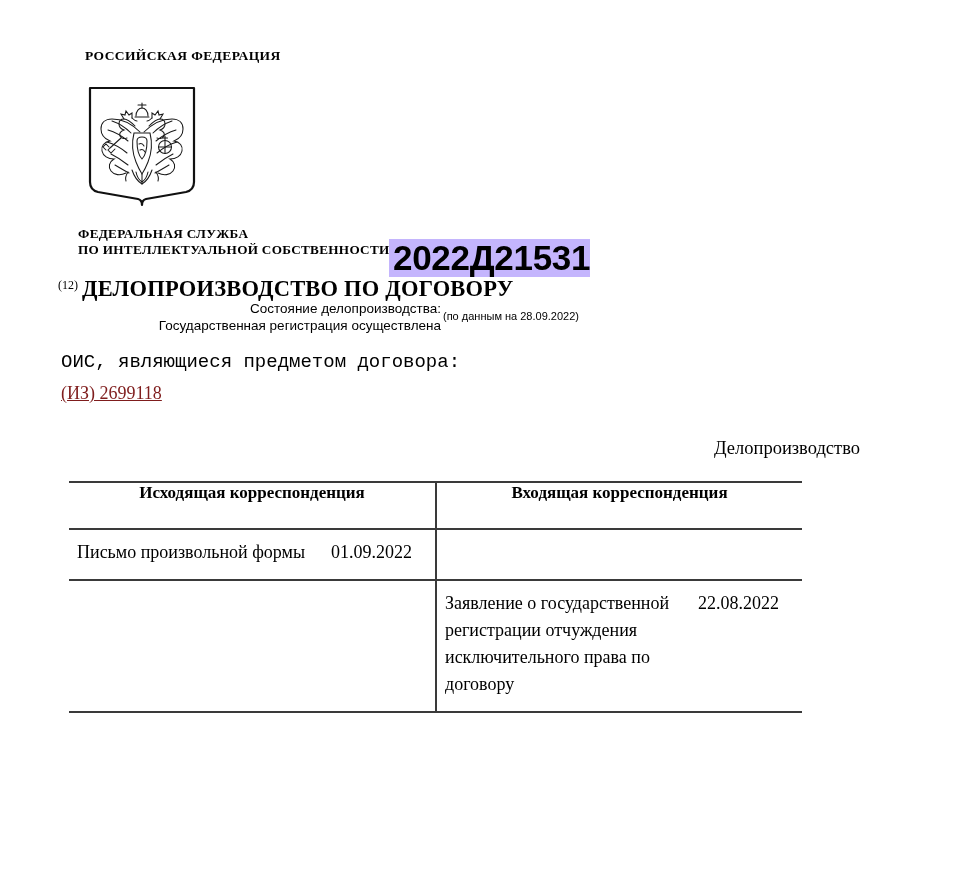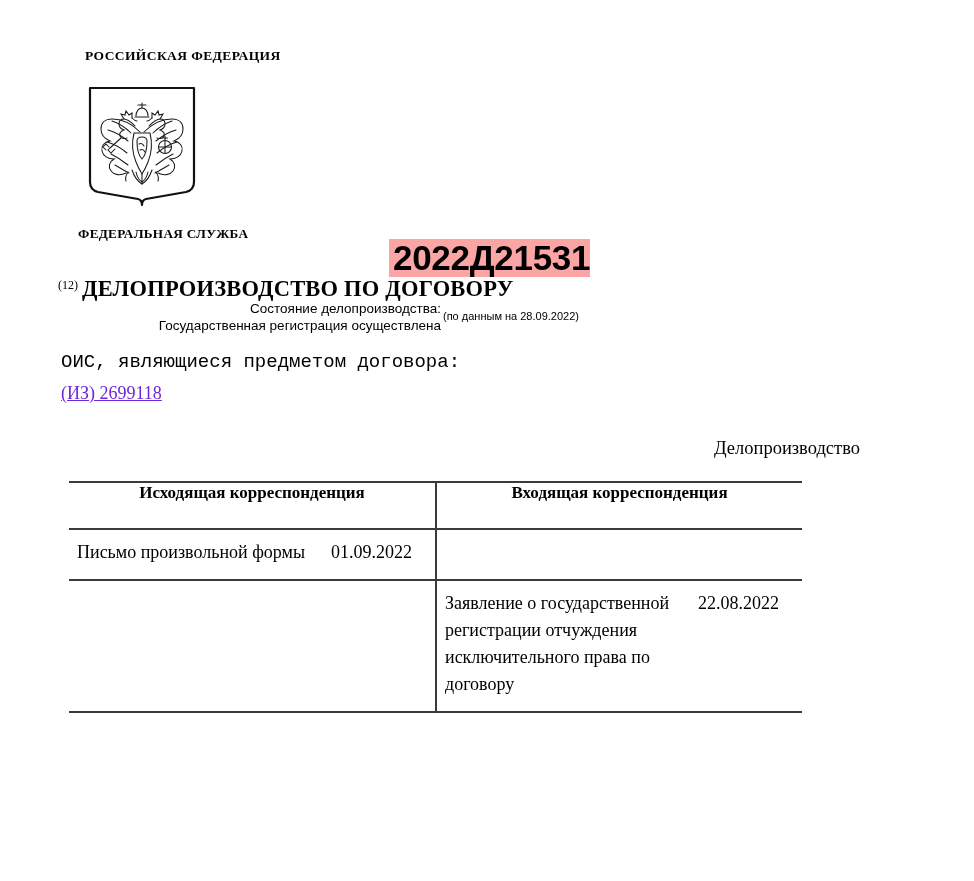--- a/index.html
+++ b/index.html
@@ -60,21 +60,21 @@
   .doc-number {
     position: absolute;
     left: 389px;
     top: 239px;
     font-family: "Liberation Sans", "DejaVu Sans", sans-serif;
     font-weight: bold;
     font-size: 35px;
     line-height: 38px;
     letter-spacing: -0.3px;
     white-space: nowrap;
-    background: #fca5a5;
+    background: #c4b5fd;
     padding-left: 4px;
     z-index: 4;
   }
 
   .title-row {
     position: absolute;
     left: 58px;
     top: 276px;
     white-space: nowrap;
     z-index: 2;
@@ -120,21 +120,21 @@
     font-family: Liberation Mono, monospace;
     font-size: 19px;
     white-space: nowrap;
   }
   .subject-link {
     position: absolute;
     left: 61px;
     top: 383px;
     font-family: "Liberation Serif", "DejaVu Serif", serif;
     font-size: 18px;
-    color: #6d28d9;
+    color: #7f1d1d;
     text-decoration: underline;
     white-space: nowrap;
     cursor: pointer;
   }
 
   
   .section-heading {
     position: absolute;
     left: 0;
     top: 438px;
@@ -265,20 +265,21 @@
         <path d="M48 86 C49 91 51 94 54 96 M60 86 C59 91 57 94 54 96"></path>
         <path d="M54 88 L54 98"></path>
 
         <path d="M40 86 C38 89 37 92 38 95 M68 86 C70 89 71 92 70 95"></path>
       </g>
     </svg>
   </div>
 
   <div class="agency-lines">
     <div>ФЕДЕРАЛЬНАЯ СЛУЖБА</div>
+    <div>ПО ИНТЕЛЛЕКТУАЛЬНОЙ СОБСТВЕННОСТИ</div>
   </div>
 
   <div class="doc-number">2022Д21531</div>
 
   <div class="title-row">
     <span class="title-sup">(12)</span>
     <span class="title-main">ДЕЛОПРОИЗВОДСТВО ПО ДОГОВОРУ</span>
   </div>
 
   <div class="status-block">Состояние делопроизводства: Государственная регистрация осуществлена</div>

